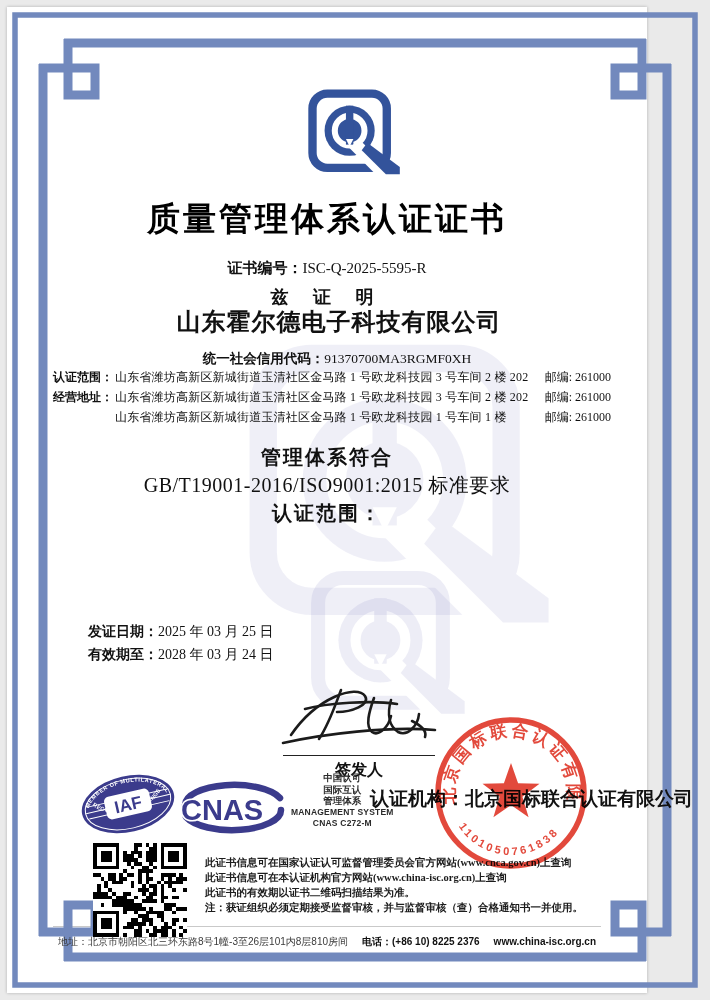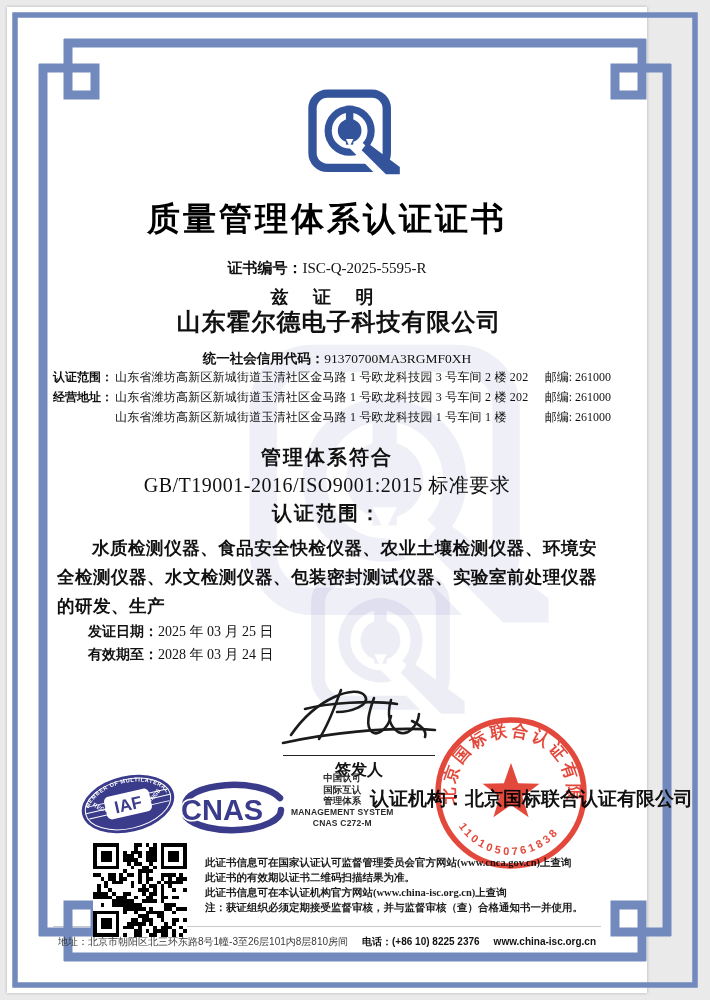--- a/index.html
+++ b/index.html
@@ -138,21 +138,20 @@
     </div>
     <div class="addr-row">
       <span class="lbl"></span><span class="txt">山东省潍坊高新区新城街道玉清社区金马路 1 号欧龙科技园 1 号车间 1 楼</span>
       <span class="zip"><span>邮编: </span><span>261000</span></span>
     </div>
   </div>
 
   <div class="abs center conform z2">管理体系符合</div>
   <div class="abs center standard z2">GB/T19001-2016/ISO9001:2015 标准要求</div>
   <div class="abs center scopelbl z2">认证范围：</div>
-  <div class="abs scope z2">水质检测仪器、食品安全快检仪器、农业土壤检测仪器、环境安全检测仪器、水文检测仪器、包装密封测试仪器、实验室前处理仪器的研发、生产</div>
 
   <div class="abs dates z2">
     <div><span class="lbl">发证日期：</span><span>2025 年 03 月 25 日</span></div>
     <div><span class="lbl">有效期至：</span><span>2028 年 03 月 24 日</span></div>
   </div>
 
   <svg class="abs sig" width="168" height="76" viewBox="0 0 168 76">
     <g stroke="#1b1b1b" stroke-width="2.6" fill="none" stroke-linecap="round">
       <path d="M14 56 C 40 18, 80 5, 88 17 C 94 26, 74 33, 60 33"></path>
       <path d="M64 11 C 58 27, 52 45, 42 60"></path>
@@ -445,22 +444,22 @@
       <rect x="18" y="0" width="7" height="7" fill="#000"></rect>
       <rect x="19" y="1" width="5" height="5" fill="#fff"></rect>
       <rect x="20" y="2" width="3" height="3" fill="#000"></rect>
       <rect x="0" y="18" width="7" height="7" fill="#000"></rect>
       <rect x="1" y="19" width="5" height="5" fill="#fff"></rect>
       <rect x="2" y="20" width="3" height="3" fill="#000"></rect>
     </svg>
 
   <div class="abs notes">
     <div>此证书信息可在国家认证认可监督管理委员会官方网站(www.cnca.gov.cn)上查询</div>
+    <div>此证书信息可在本认证机构官方网站(www.china-isc.org.cn)上查询</div>
     <div>此证书的有效期以证书二维码扫描结果为准。</div>
-    <div>此证书信息可在本认证机构官方网站(www.china-isc.org.cn)上查询</div>
     <div>注：获证组织必须定期接受监督审核，并与监督审核（查）合格通知书一并使用。</div>
   </div>
 
   <div class="abs sepline"></div>
 
   <div class="abs center footer">
     <span>地址：</span><span>北京市朝阳区北三环东路8号1幢-3至26层101内8层810房间</span><span class="gap"></span><b><span>电话：</span><span>(+86 10) 8225 2376</span></b><span class="gap"></span><b>www.china-isc.org.cn</b>
   </div>
 
 </div>

